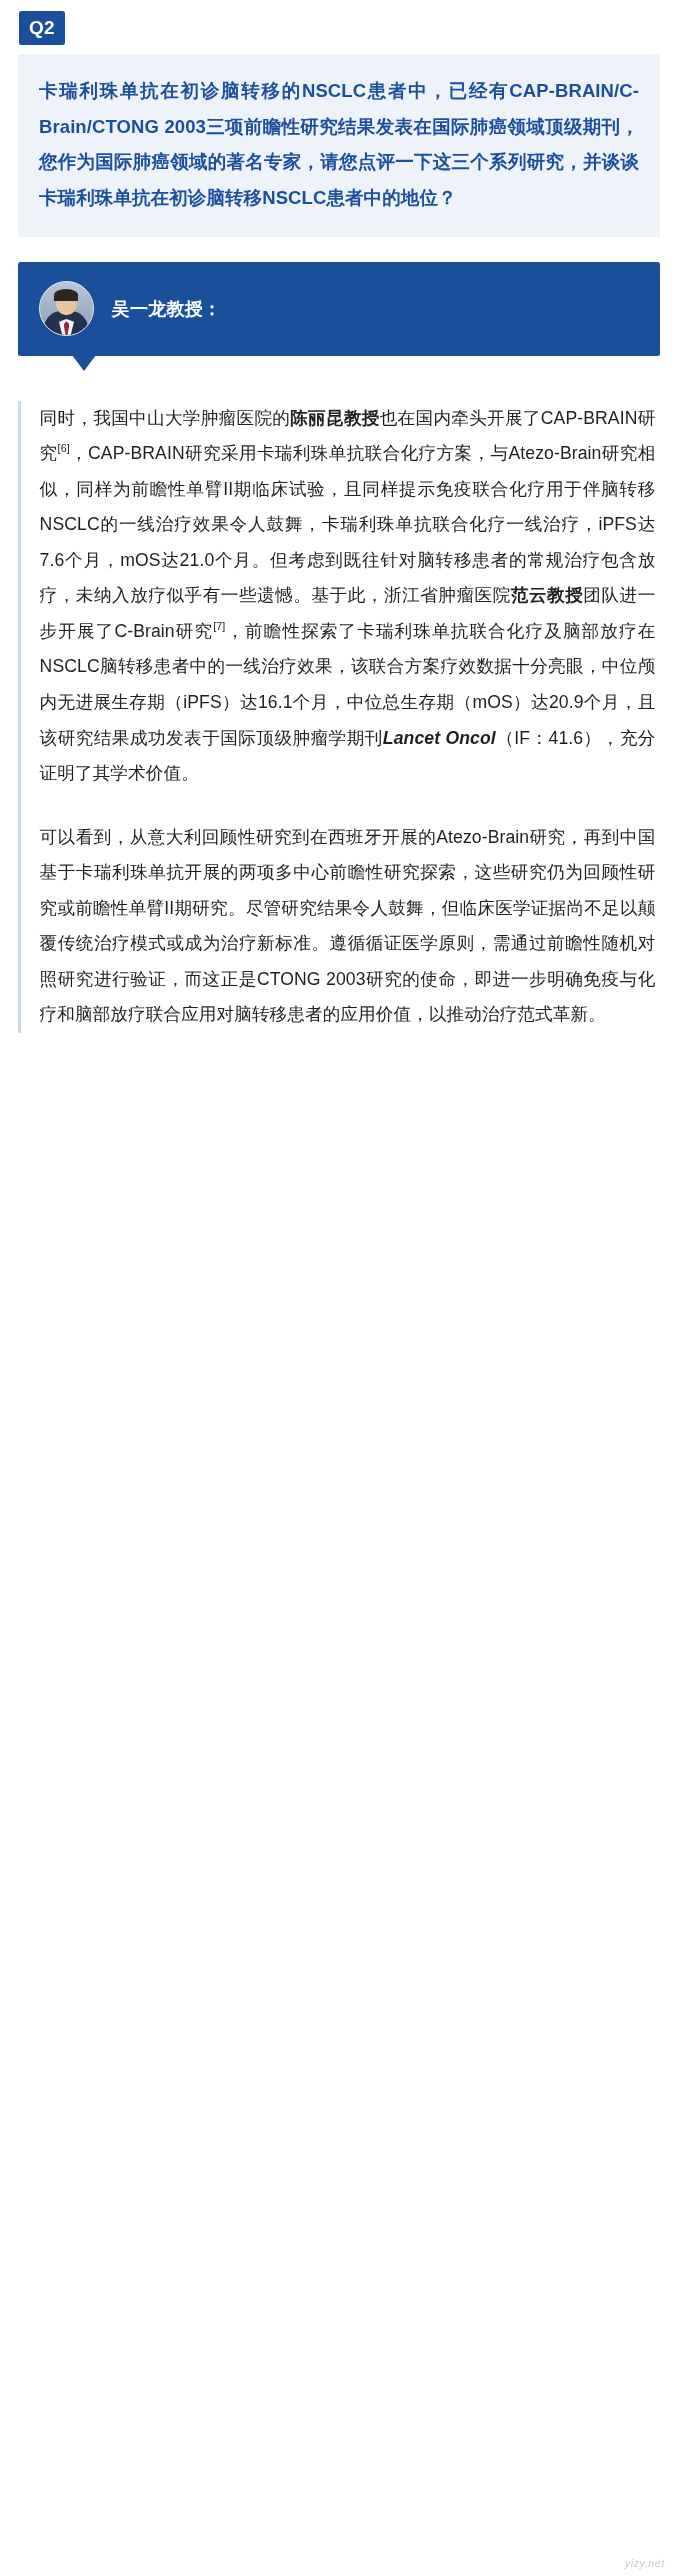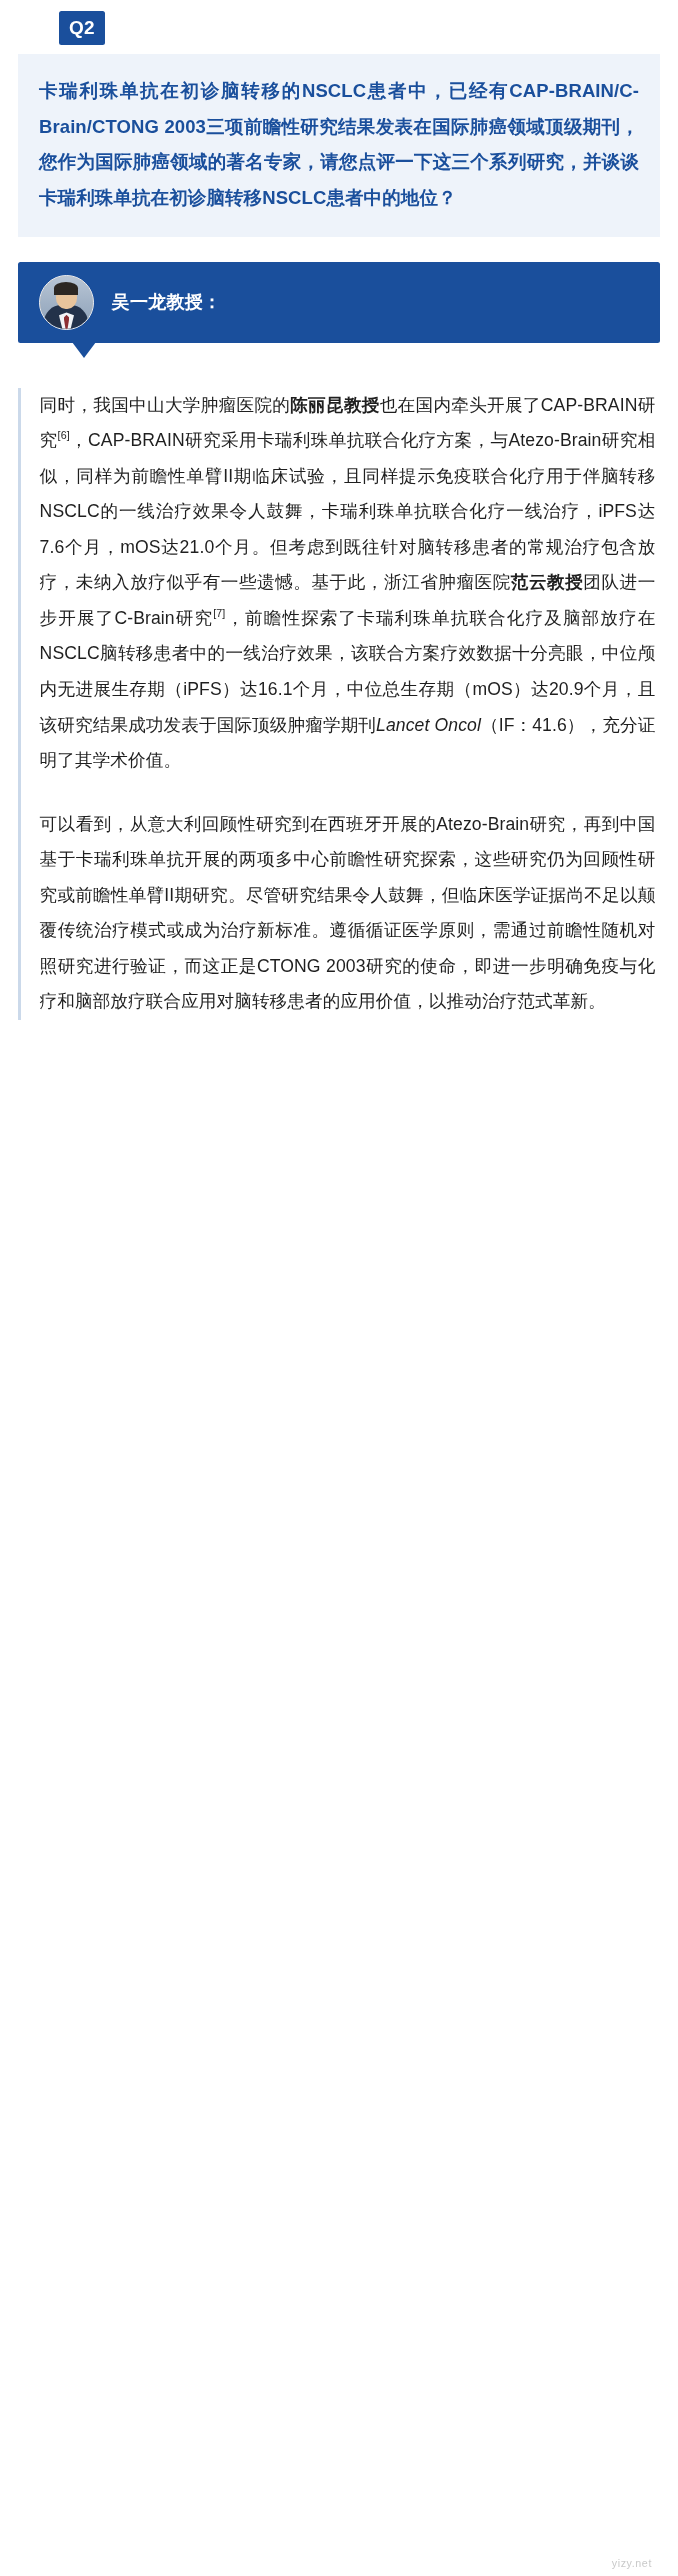--- a/index.html
+++ b/index.html
@@ -19,21 +19,20 @@
     min-height: 2576px;
     background: #ffffff;
     box-sizing: border-box;
     padding: 0 0 25px 0;
     overflow: hidden;
   }
 
   
   .q-badge-wrap {
     padding: 11.3px 0 0 19px;
-    margin-left: 40px;
   }
   .q-badge {
     display: inline-block;
     background: #1a4f9c;
     color: #ffffff;
     font-size: 19px;
     font-weight: bold;
     line-height: 1;
     padding: 7px 10px 8.2px 10px;
     border-radius: 2.5px;
@@ -59,21 +58,21 @@
   }
 
   
   .speaker-wrap {
     margin: 25px 17.6px 0 17.6px;
     position: relative;
   }
   .speaker-bar {
     background: #1a4f9c;
     border-radius: 2.5px;
-    height: 81px;
+    height: 94px;
     display: flex;
     align-items: center;
     padding-left: 21.4px;
     box-sizing: border-box;
   }
   .avatar {
     width: 53px;
     height: 53px;
     border-radius: 50%;
     background: #d8c3a8;
@@ -167,35 +166,36 @@
     line-height: 2.02;
     text-align: justify;
     text-justify: inter-ideograph;
     margin: 0 0 28px 0;
     letter-spacing: 0.1px;
   }
   .answer-block p:last-child {
     margin-bottom: 0;
   }
   .b { font-weight: bold; }
-  .it { font-style: italic; }
+  .it { font-style: italic; font-weight: bold; }
   sup {
     font-size: 10.7px;
     vertical-align: super;
     line-height: 0;
   }
 
   
   .watermark {
     position: absolute;
-    right: 26px;
+    right: 13px;
     bottom: 7.5px;
     color: #c9c9c9;
     font-size: 10.7px;
     letter-spacing: 0.6px;
+    font-style: italic;
   }
 </style>
 </head>
 <body>
 
 <div class="page">
 
   <div class="q-badge-wrap">
     <span class="q-badge">Q2</span>
   </div>

